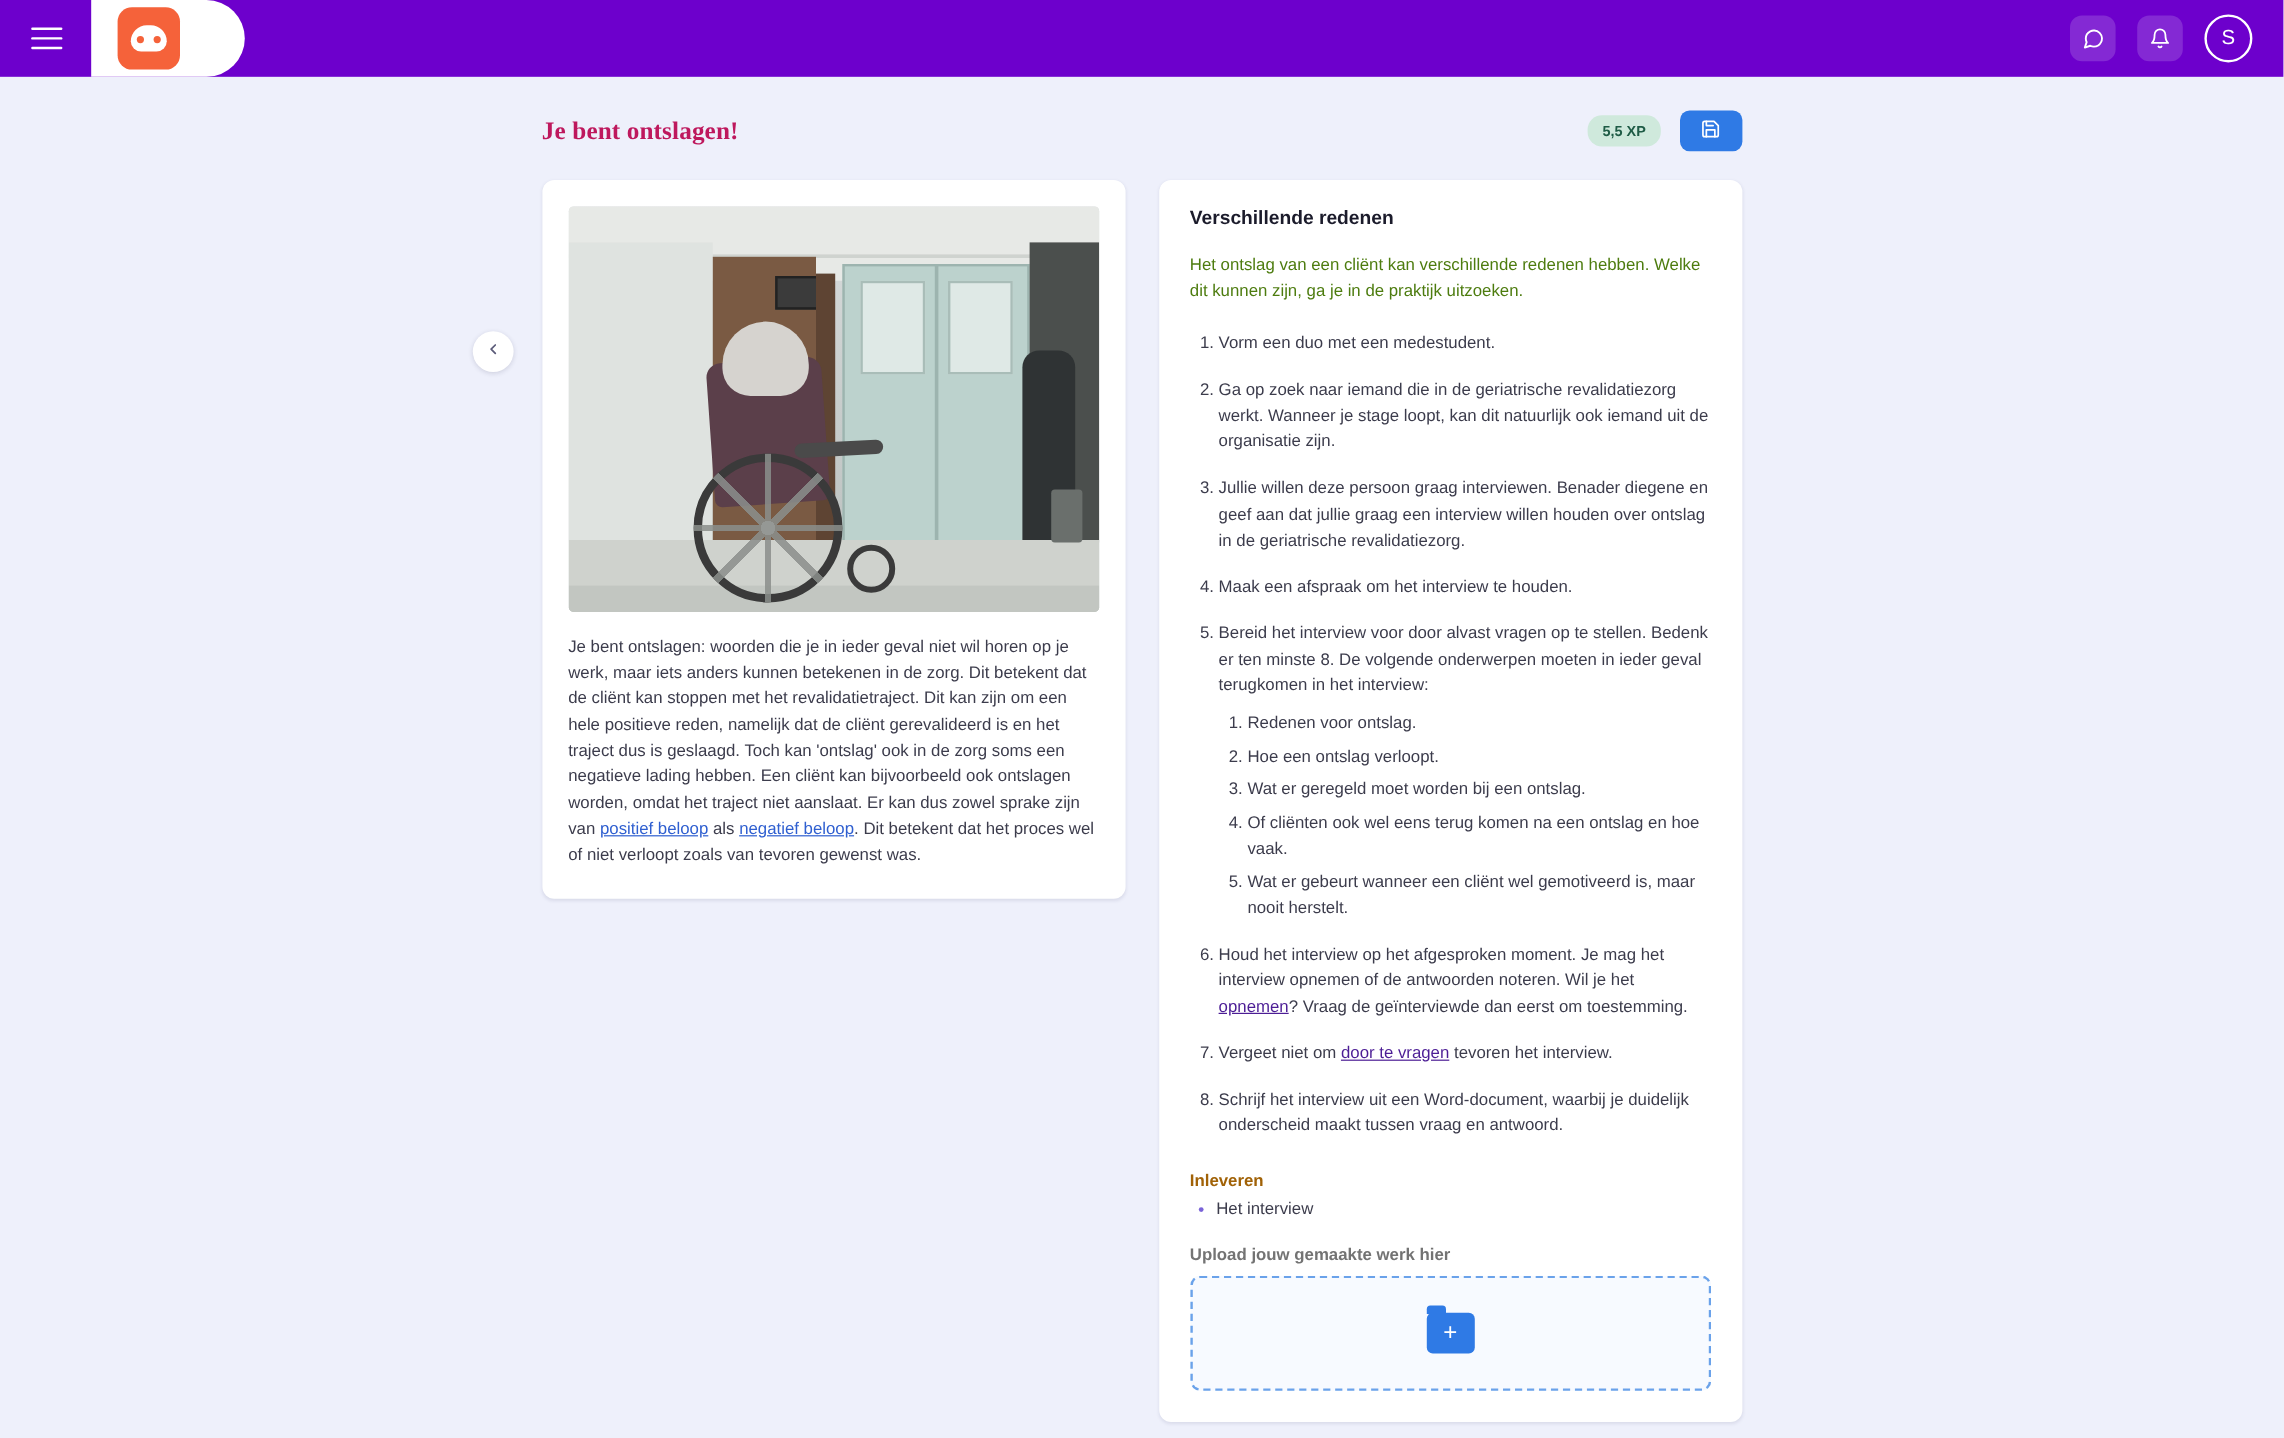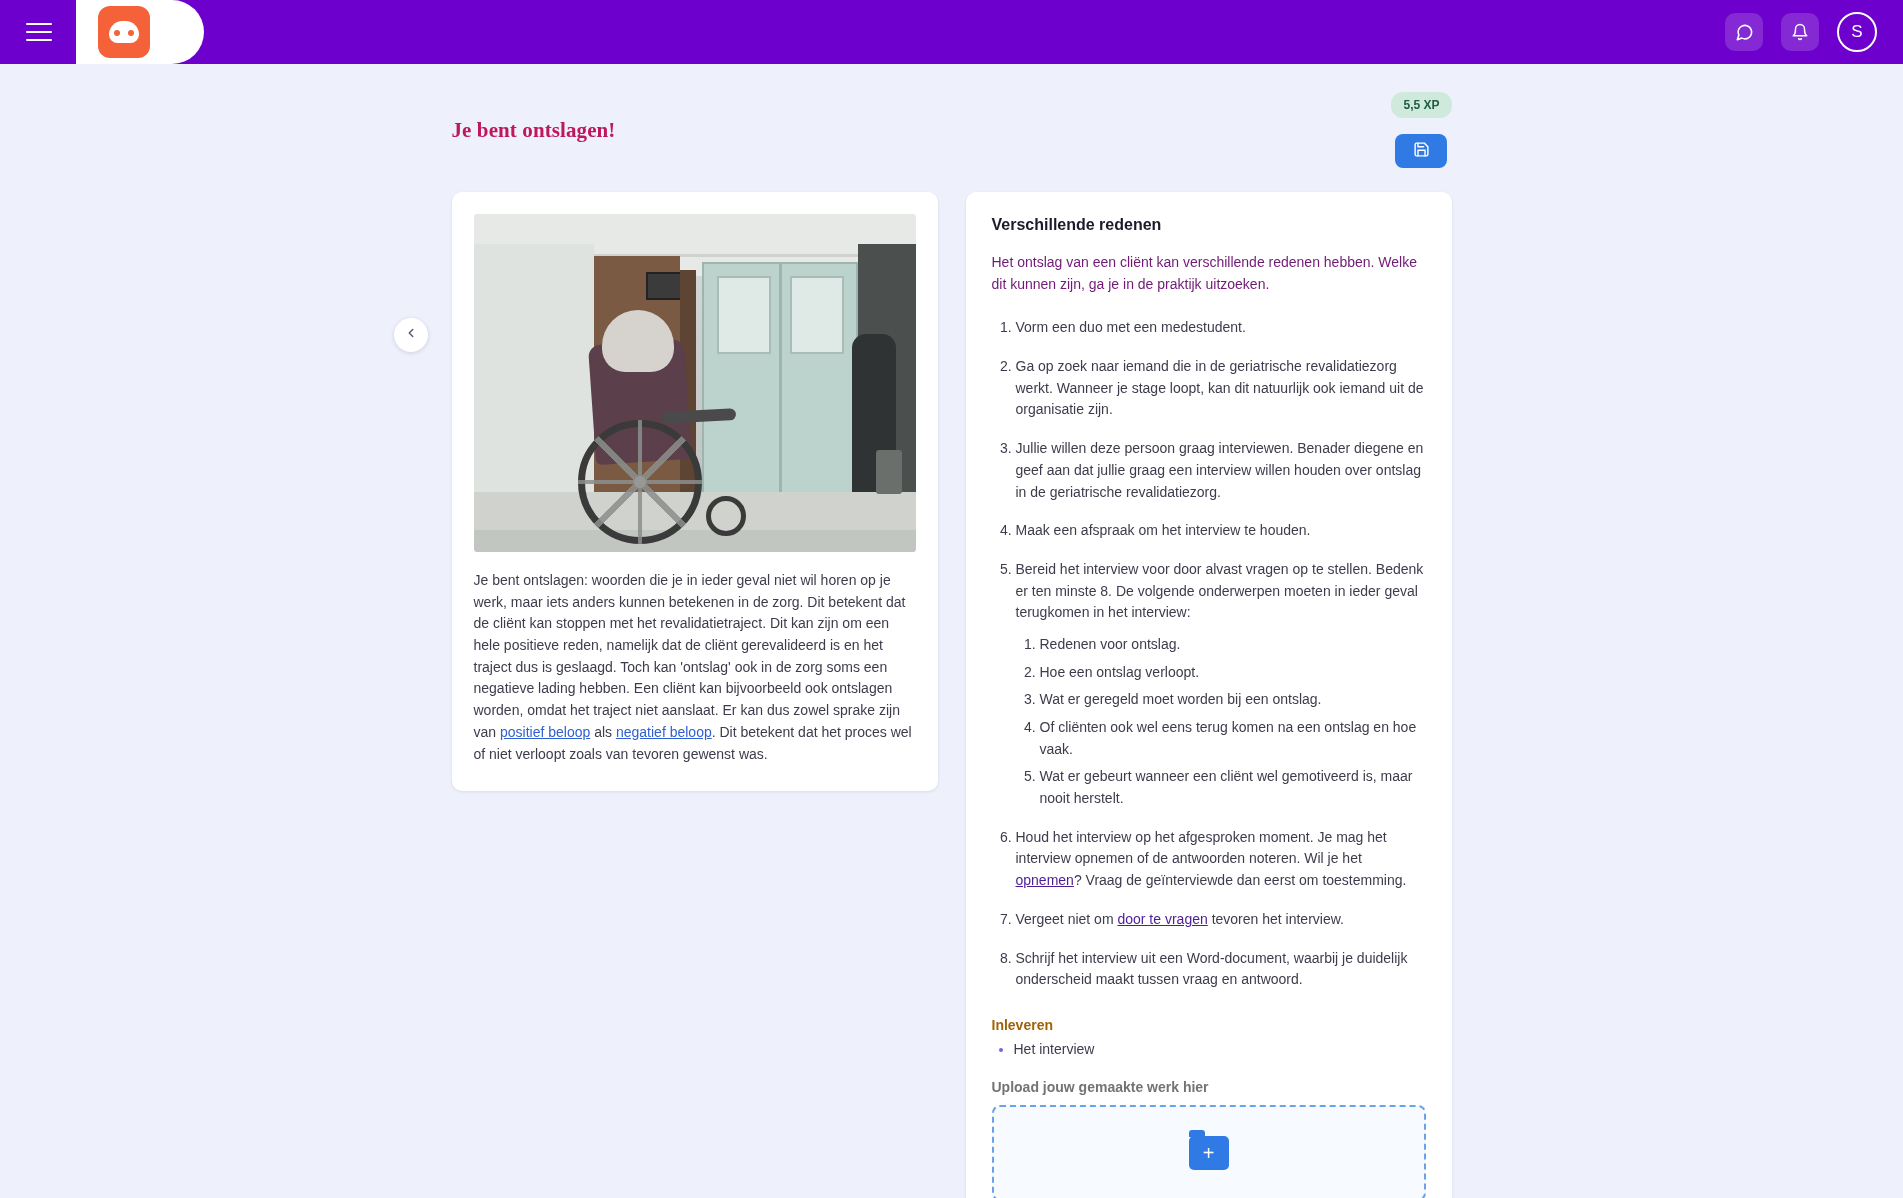--- a/index.html
+++ b/index.html
@@ -91,21 +91,21 @@
   }
   .page-title {
     font-size: 21px;
     font-weight: bold;
     color: #be185d;
     letter-spacing: .1px;
     font-family: Liberation Serif, serif;
   }
   .header-right {
     margin-left: auto;
-    display: flex; align-items: center; gap: 16px; flex-direction: column;
+    display: flex; align-items: center; gap: 16px;
   }
   .xp-badge {
     background: #cfe9dc;
     color: #1f5c46;
     font-size: 12px;
     font-weight: bold;
     padding: 6px 12px;
     border-radius: 12px;
   }
   .save-btn {
@@ -230,21 +230,21 @@
   }
   .card-right h2 {
     margin: 0 0 18px 0;
     font-size: 16px;
     font-weight: bold;
     color: #1b1b2b;
   }
   .intro {
     font-size: 14px;
     line-height: 1.55;
-    color: #701a75;
+    color: #4d7c0f;
     margin: 0 0 22px 0;
   }
   ol.steps {
     margin: 0; padding-left: 24px;
     font-size: 14px;
     line-height: 1.55;
     color: #3c3c4c;
   }
   ol.steps > li { margin-bottom: 17px; }
   ol.sub {

